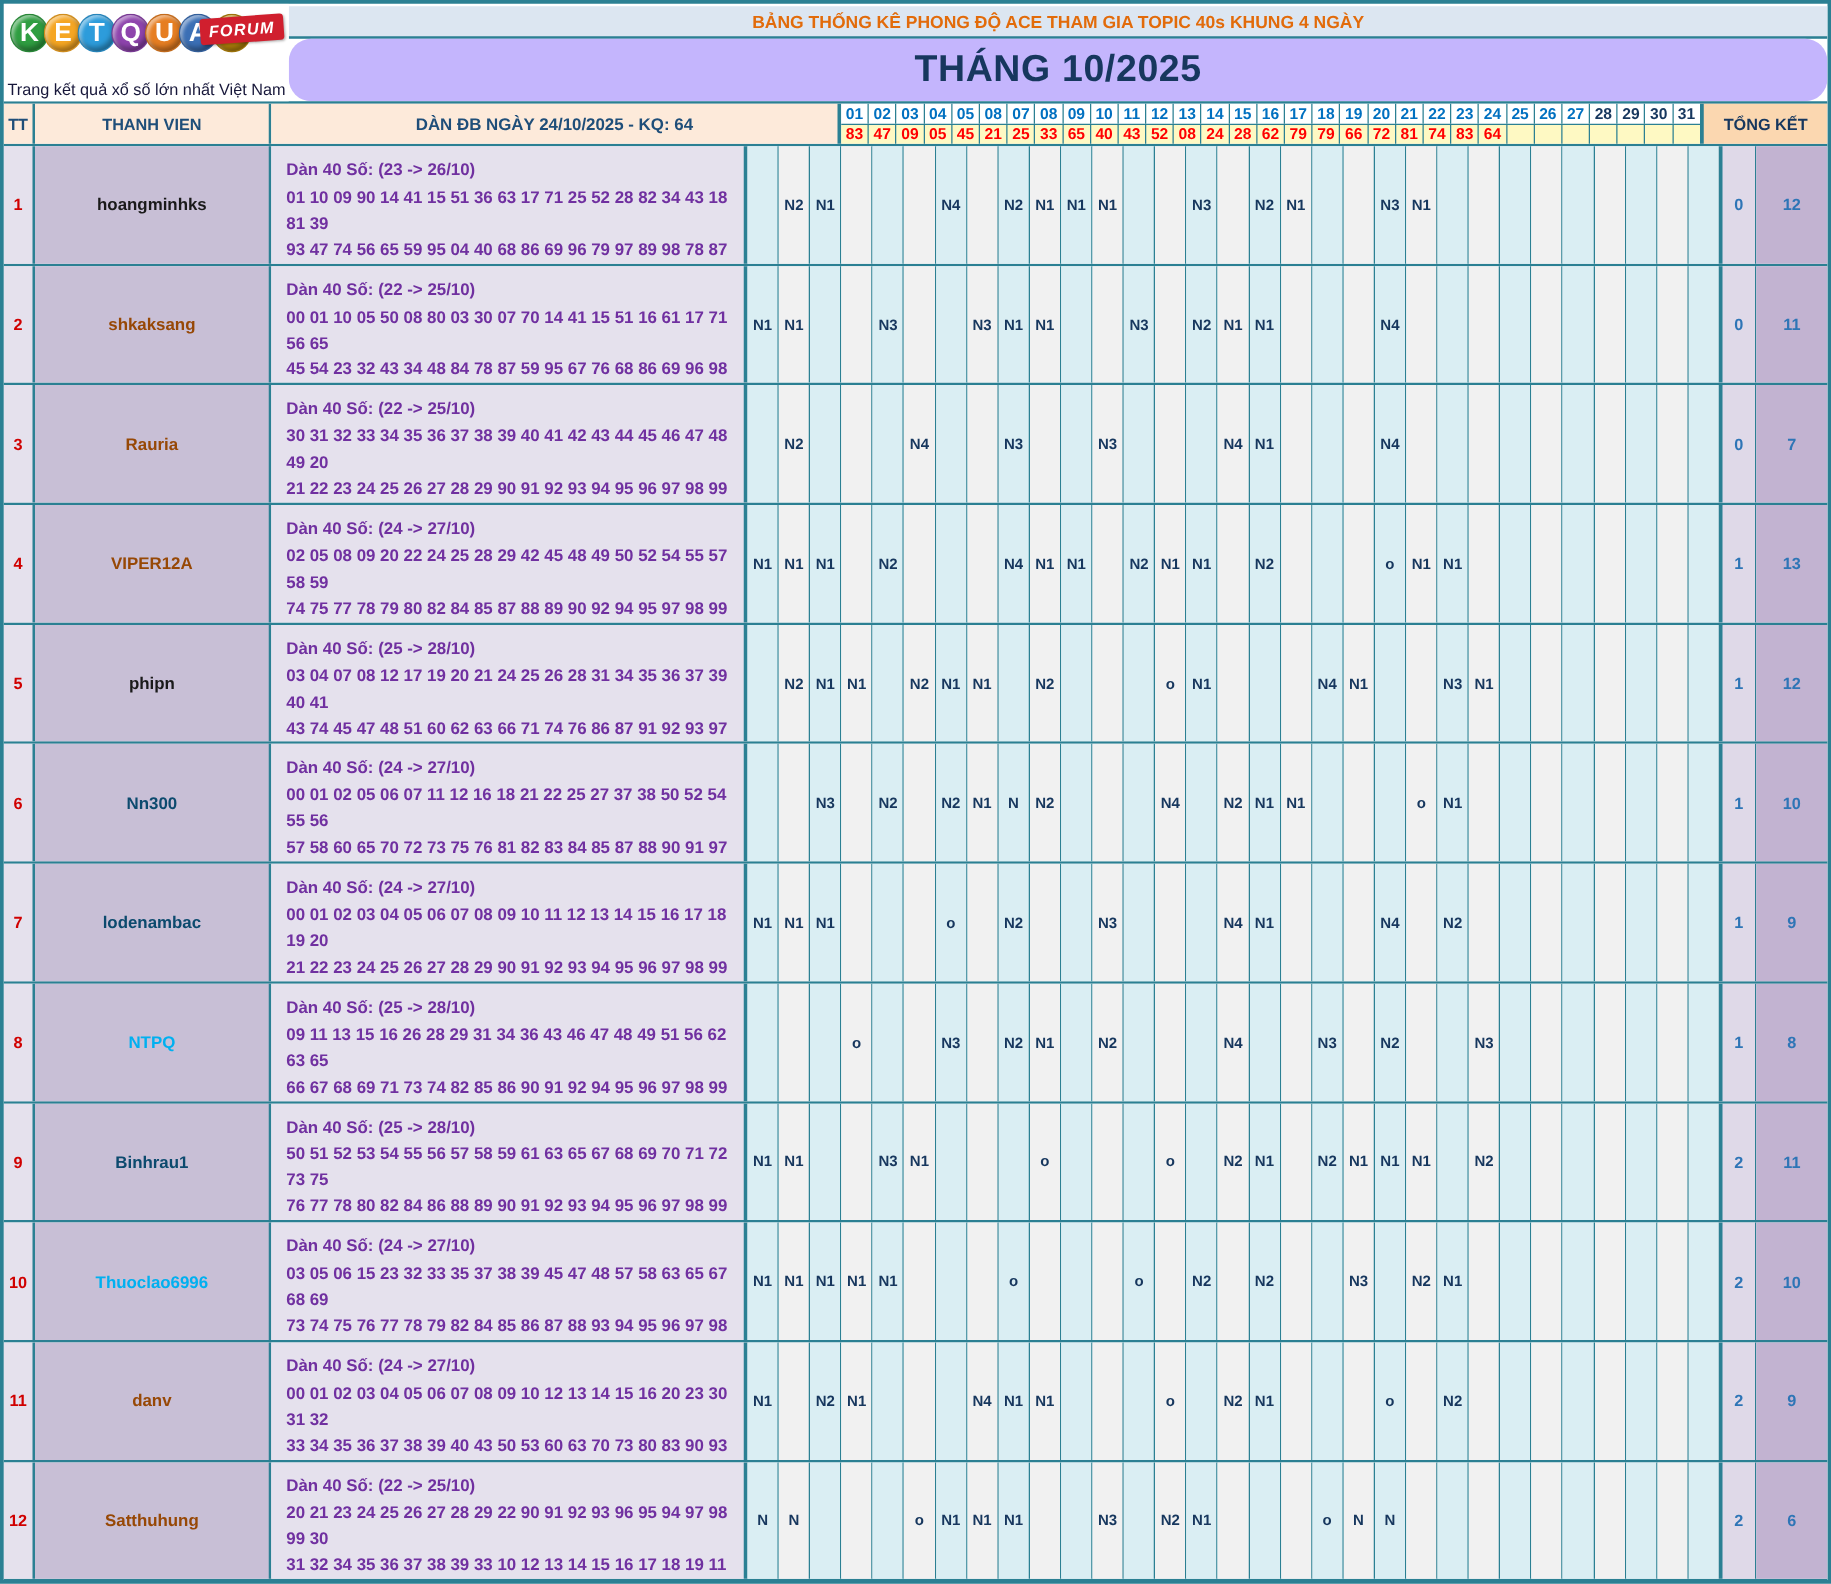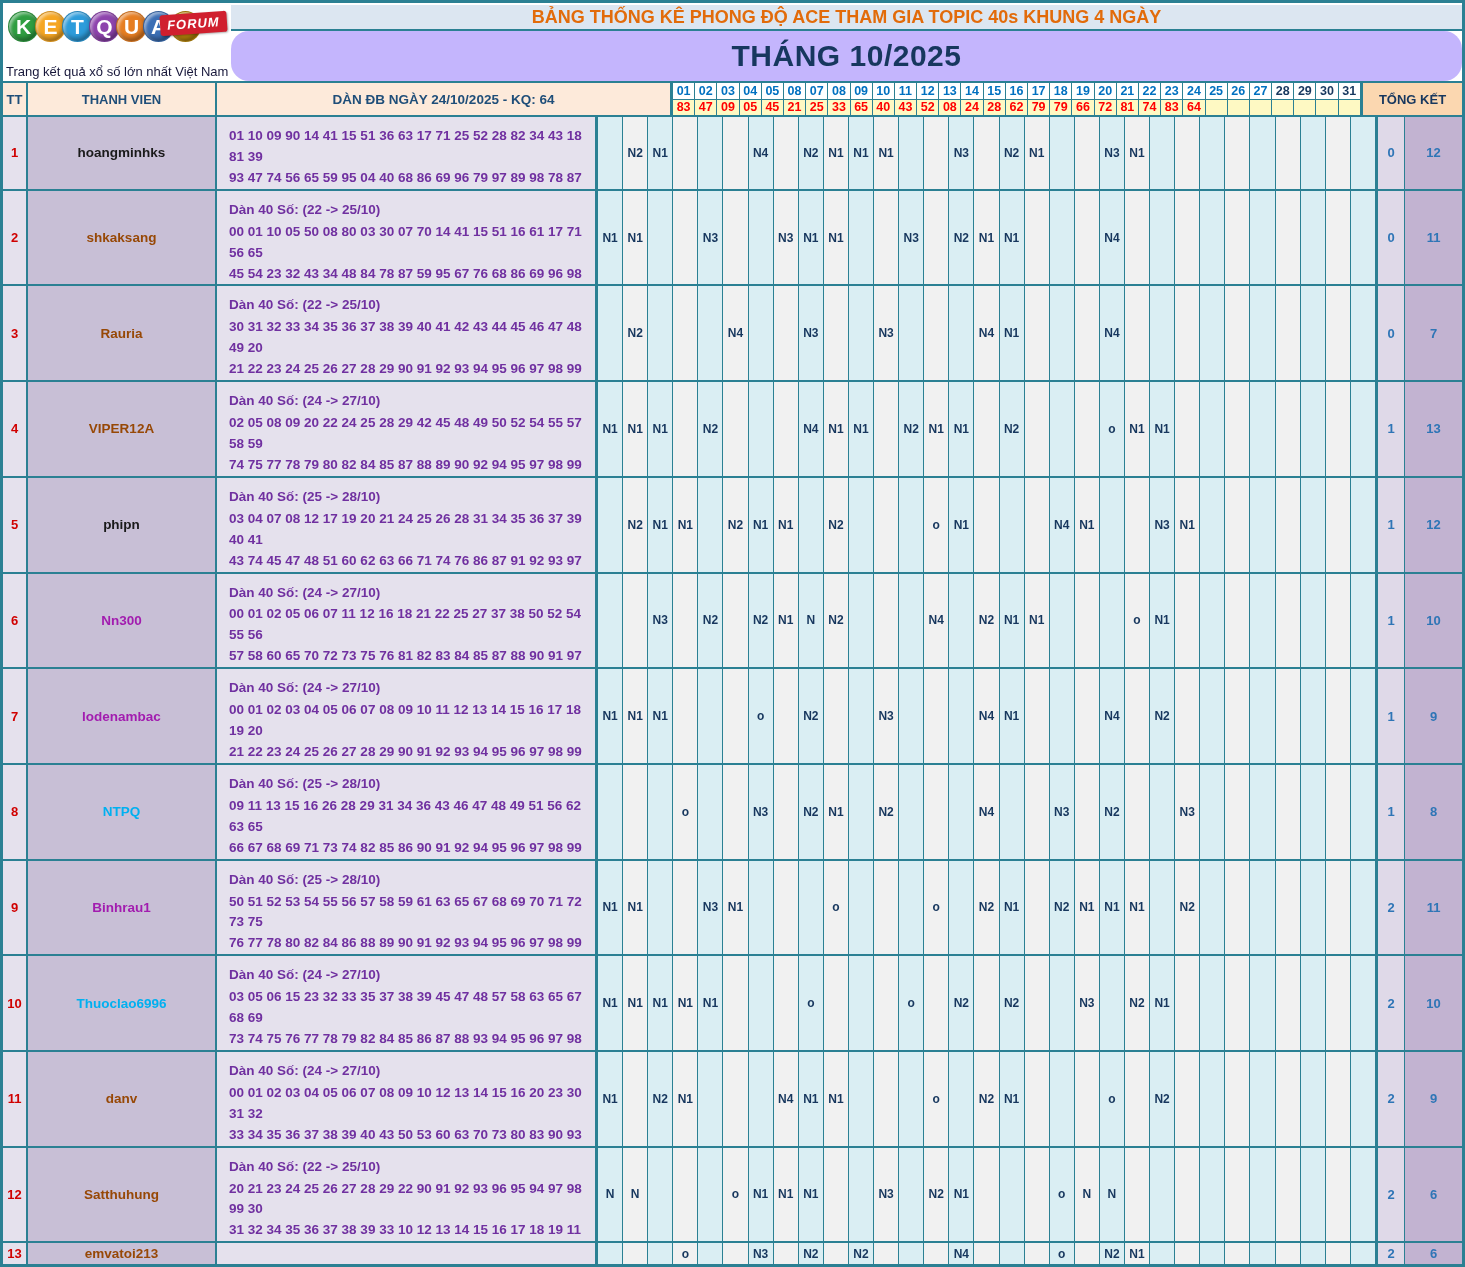--- a/index.html
+++ b/index.html
@@ -25,21 +25,21 @@
     font-weight: bold; font-style: italic; font-size: 13px; letter-spacing: 1px;
     padding: 3px 7px; border-radius: 3px; transform: rotate(-4deg);
     box-shadow: 1px 1px 2px rgba(0,0,0,.3);
   }
   .tagline { position: absolute; left: 3px; bottom: 2px; width: 222px;
     font-size: 13px; font-weight: normal; color: #17173a; white-space: nowrap; }
   .titles { flex: 1; display: flex; flex-direction: column; }
   .titlebar1 {
     height: 26px; margin-top: 2px; background: #DCE6F1; border-bottom: 2px solid #2B8093;
     display: flex; align-items: center; justify-content: center;
-    color: #E26B0A; font-weight: bold; font-size: 18px;
+    color: #E26B0A; font-weight: bold; font-size: 14px;
   }
   .titlebar2 {
     flex: 1; background: #c4b5fd;
     display: flex; align-items: center; justify-content: center;
     color: #17375E; font-weight: bold; font-size: 30px; letter-spacing: .5px; border-radius: 18px;
   }
   
   .head-band { display: flex; height: 36px; flex: none; border-top: 2px solid #2B8093; border-bottom: 2px solid #2B8093; }
   .h-peach { background: #FDEADA; color: #1F4E79; font-weight: bold;
     display: flex; align-items: center; justify-content: center; font-size: 13px; }
@@ -63,21 +63,21 @@
   .trow { flex: 1; display: flex; border-bottom: 2px solid #2B8093; }
   .trow:last-child { border-bottom: none; }
   .c-no { width: 25px; flex: none; background: #E5E1ED; border-right: 2px solid #2B8093;
     display: flex; align-items: center; justify-content: center;
     color: #D00000; font-weight: bold; font-size: 13px; }
   .c-name { width: 189px; flex: none; background: #C8BFD6; border-right: 2px solid #2B8093;
     display: flex; align-items: center; justify-content: center;
     font-weight: bold; font-size: 13.5px; cursor: pointer; }
   .nc-black  { color: #1a1a1a; }
   .nc-brown  { color: #974806; }
-  .nc-orange { color: #a21caf; }
+  .nc-orange { color: #0c4a6e; }
   .nc-cyan   { color: #00B0F0; }
   .c-dan { width: 381px; flex: none; background: #E5E1ED; border-right: 3px solid #2B8093;
     padding: 9px 4px 0 12px; color: #7030A0; font-weight: bold; font-size: 13.5px; line-height: 1.55; }
   .dan-title { margin-bottom: 1px; }
   .c-days { flex: 1; display: flex; }
   .dcell { flex: 1; border-right: 1px solid #2B8093;
     display: flex; align-items: center; justify-content: center;
     color: #17375E; font-weight: bold; font-size: 12px; }
   .dcell:last-child { border-right: none; }
   .dcell.odd  { background: #DAEEF3; }
@@ -187,20 +187,21 @@
         </div>
     </div>
     <div class="h-peach h-total">TỔNG KẾT</div>
   </div>
 
   <div class="tbody">
       <div class="trow">
         <div class="c-no">1</div>
         <div class="c-name nc-black">hoangminhks</div>
         <div class="c-dan">
+          <div class="dan-title">Dàn 40 Số: (23 -&gt; 26/10)</div>
           <div class="dan-line">01 10 09 90 14 41 15 51 36 63 17 71 25 52 28 82 34 43 18 81 39</div>
           <div class="dan-line">93 47 74 56 65 59 95 04 40 68 86 69 96 79 97 89 98 78 87</div>
         </div>
         <div class="c-days">
           <div class="dcell odd"></div>
           <div class="dcell even">N2</div>
           <div class="dcell odd">N1</div>
           <div class="dcell even"></div>
           <div class="dcell odd"></div>
           <div class="dcell even"></div>

